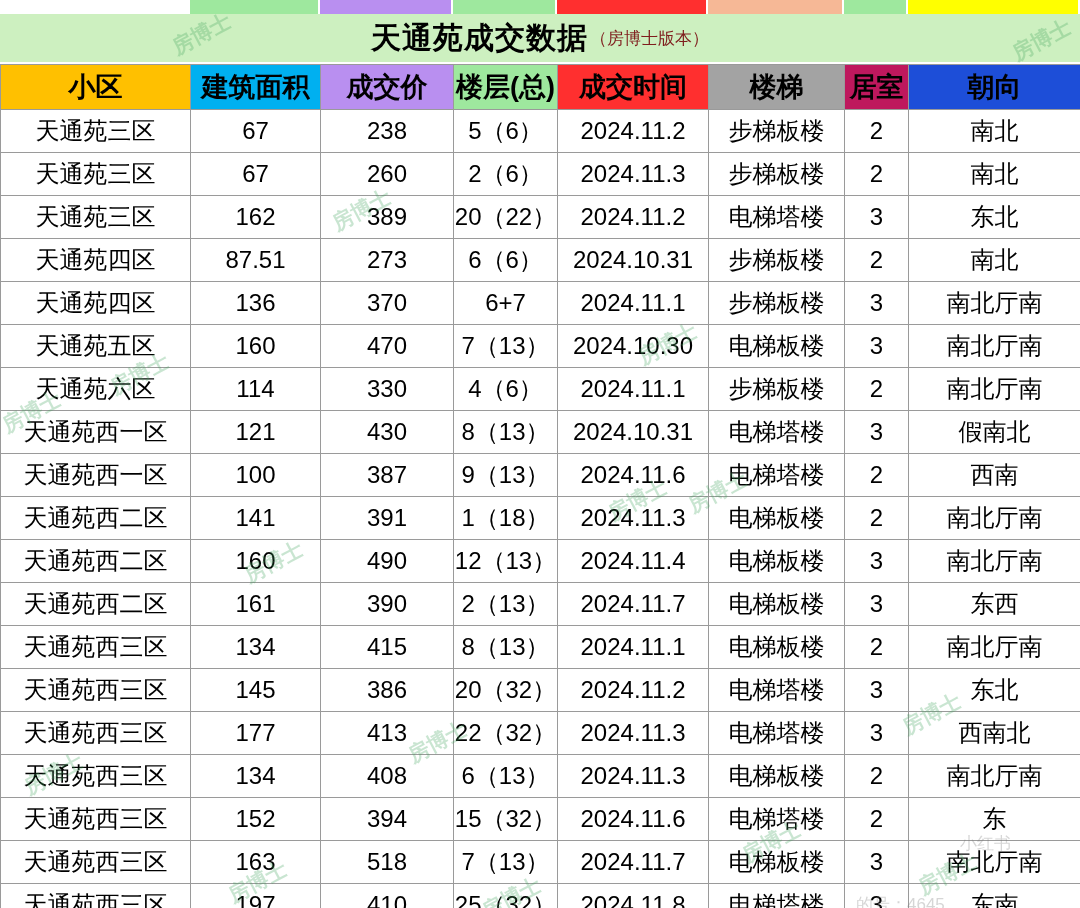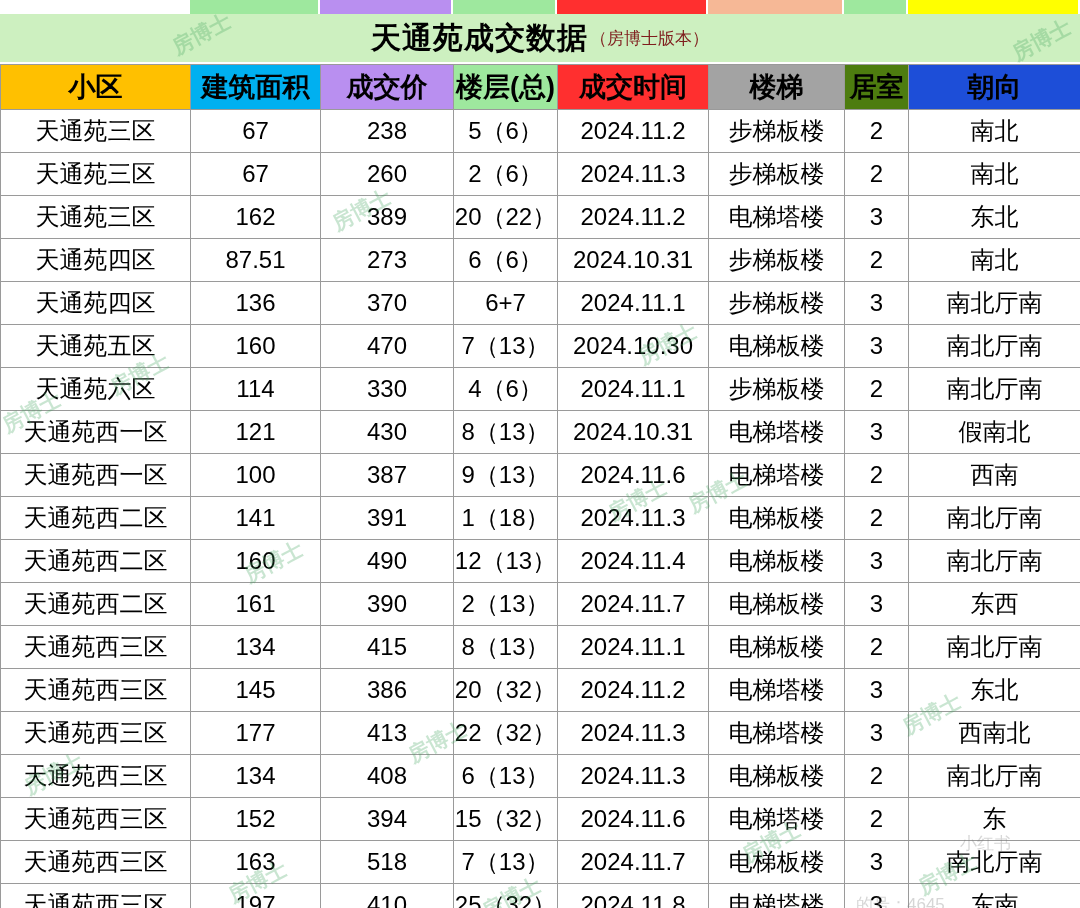--- a/index.html
+++ b/index.html
@@ -77,21 +77,21 @@
     height: 44px;
     font-size: 27px;
     font-weight: bold;
   }
   .h-xiaoqu { background: #ffc000; text-align: left; padding-left: 8px; }
   .h-area   { background: #00b0f0; }
   .h-price  { background: #b98ff0; }
   .h-floor  { background: #9ee89e; }
   .h-time   { background: #ff2f2f; }
   .h-stair  { background: #a3a3a3; }
-  .h-rooms  { background: #4d7c0f; }
+  .h-rooms  { background: #be185d; }
   .h-dir    { background: #1d4ed8; text-align: left; padding-left: 8px; }
 
   td.c-name { text-align: left; padding-left: 8px; font-size: 25px; }
   td.c-dir  { text-align: left; padding-left: 10px; font-size: 25px; }
   td.c-area, td.c-price, td.c-rooms { font-size: 25px; }
   td.c-floor { text-align: right; padding-right: 12px; font-size: 25px; }
   td.c-time { text-align: right; padding-right: 6px; font-size: 25px; }
   td.c-stair { text-align: left; padding-left: 6px; font-size: 25px; }
 
   col.w-name  { width: 190px; }

